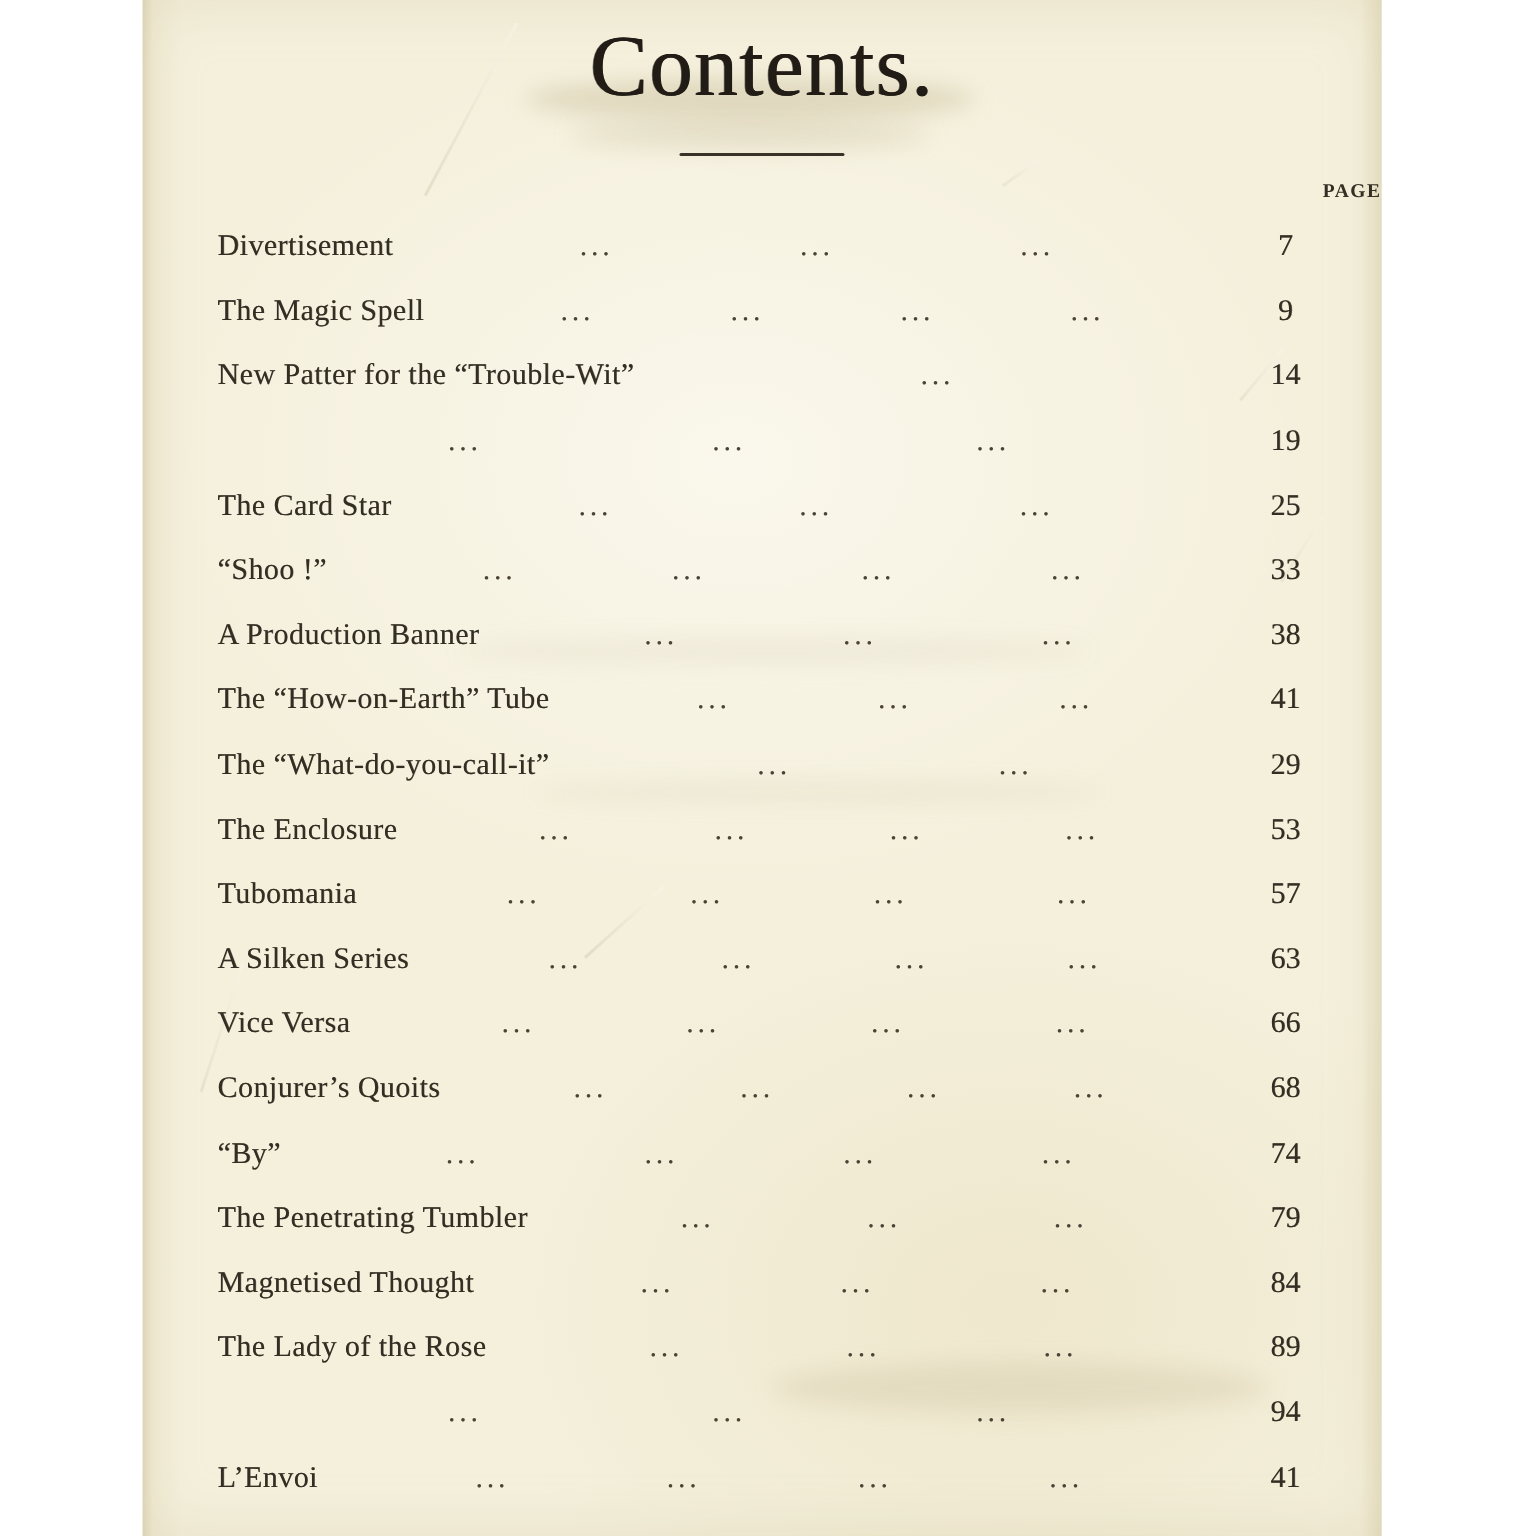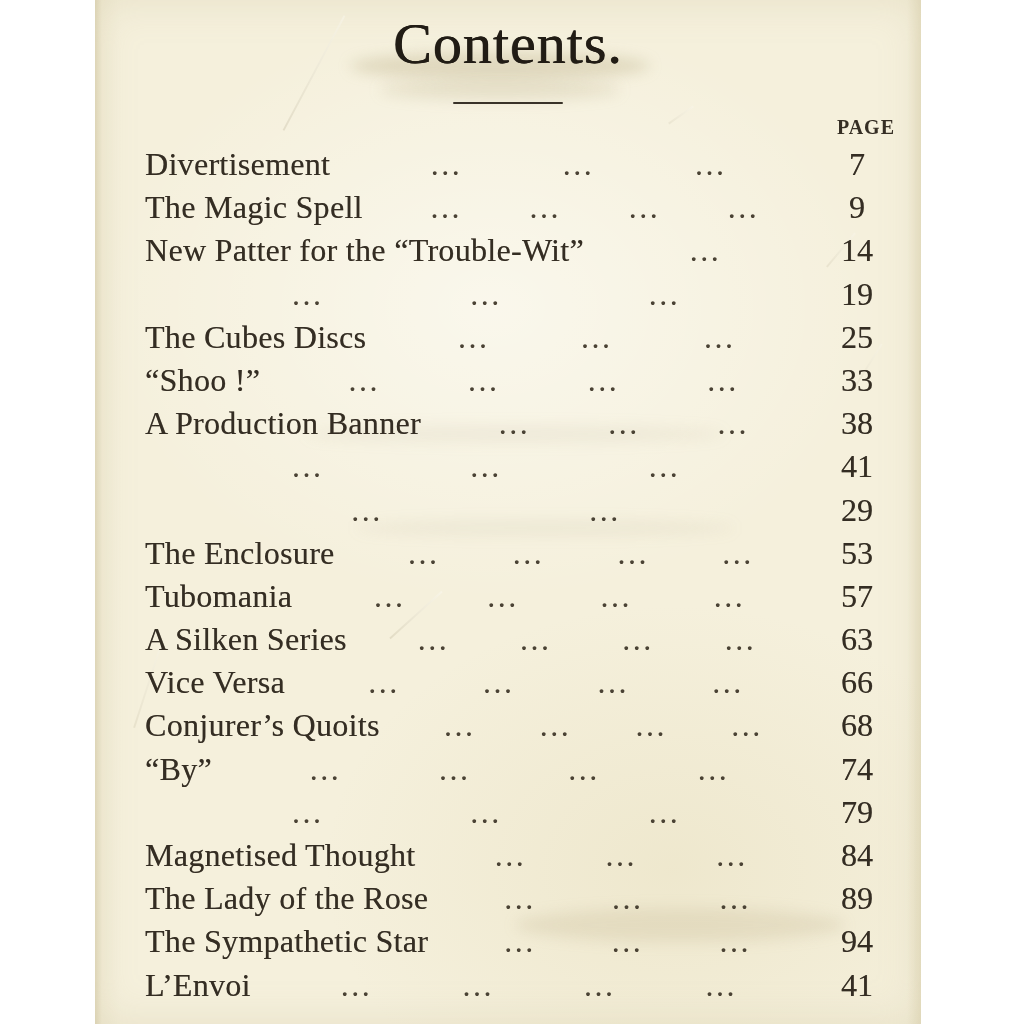--- a/index.html
+++ b/index.html
@@ -63,38 +63,37 @@
     letter-spacing: 1px;
   }
   .title-rule {
     width: 110px; height: 2px;
     margin: 28px auto 0 auto;
     background: #393228;
     border-radius: 1px;
   }
   .page-col-label {
     margin-top: 11px;
-    padding-right: 26px;
     text-align: right;
-    font-size: 20px;
+    font-size: 13px;
     line-height: 24px;
     font-weight: bold;
     letter-spacing: 1px;
     color: #352e24;
   }
   .toc {
     margin-top: 4px;
     padding: 0 34px 0 50px;
   }
   .toc-row {
     display: flex;
     align-items: baseline;
     height: 43.2px;
     line-height: 43.2px;
-    font-size: 32px;
+    font-size: 20px;
     color: #342d23;
     text-shadow: 0.25px 0 0 rgba(52,45,35,0.55);
     white-space: nowrap;
   }
   .entry-title { flex: 0 0 auto; letter-spacing: 0.3px; }
   .leader {
     flex: 1 1 auto;
     display: flex;
     justify-content: space-evenly;
     align-items: baseline;
@@ -162,21 +161,21 @@
           </div>
           <div class="toc-row">
             <span class="leader">
               <span class="dots">...</span>
               <span class="dots">...</span>
               <span class="dots">...</span>
             </span>
             <span class="entry-page">19</span>
           </div>
           <div class="toc-row">
-            <span class="entry-title">The Cubes Discs</span>
+            <span class="entry-title">The Card Star</span>
             <span class="leader">
               <span class="dots">...</span>
               <span class="dots">...</span>
               <span class="dots">...</span>
             </span>
             <span class="entry-page">25</span>
           </div>
           <div class="toc-row">
             <span class="entry-title">“Shoo !”</span>
             <span class="leader">
@@ -190,28 +189,30 @@
           <div class="toc-row">
             <span class="entry-title">A Production Banner</span>
             <span class="leader">
               <span class="dots">...</span>
               <span class="dots">...</span>
               <span class="dots">...</span>
             </span>
             <span class="entry-page">38</span>
           </div>
           <div class="toc-row">
+            <span class="entry-title">The “How-on-Earth” Tube</span>
             <span class="leader">
               <span class="dots">...</span>
               <span class="dots">...</span>
               <span class="dots">...</span>
             </span>
             <span class="entry-page">41</span>
           </div>
           <div class="toc-row">
+            <span class="entry-title">The “What-do-you-call-it”</span>
             <span class="leader">
               <span class="dots">...</span>
               <span class="dots">...</span>
             </span>
             <span class="entry-page">29</span>
           </div>
           <div class="toc-row">
             <span class="entry-title">The Enclosure</span>
             <span class="leader">
               <span class="dots">...</span>
@@ -265,20 +266,21 @@
             <span class="entry-title">“By”</span>
             <span class="leader">
               <span class="dots">...</span>
               <span class="dots">...</span>
               <span class="dots">...</span>
               <span class="dots">...</span>
             </span>
             <span class="entry-page">74</span>
           </div>
           <div class="toc-row">
+            <span class="entry-title">The Penetrating Tumbler</span>
             <span class="leader">
               <span class="dots">...</span>
               <span class="dots">...</span>
               <span class="dots">...</span>
             </span>
             <span class="entry-page">79</span>
           </div>
           <div class="toc-row">
             <span class="entry-title">Magnetised Thought</span>
             <span class="leader">
@@ -291,21 +293,20 @@
           <div class="toc-row">
             <span class="entry-title">The Lady of the Rose</span>
             <span class="leader">
               <span class="dots">...</span>
               <span class="dots">...</span>
               <span class="dots">...</span>
             </span>
             <span class="entry-page">89</span>
           </div>
           <div class="toc-row">
-            <span class="entry-title">The Sympathetic Star</span>
             <span class="leader">
               <span class="dots">...</span>
               <span class="dots">...</span>
               <span class="dots">...</span>
             </span>
             <span class="entry-page">94</span>
           </div>
           <div class="toc-row">
             <span class="entry-title">L’Envoi</span>
             <span class="leader">

